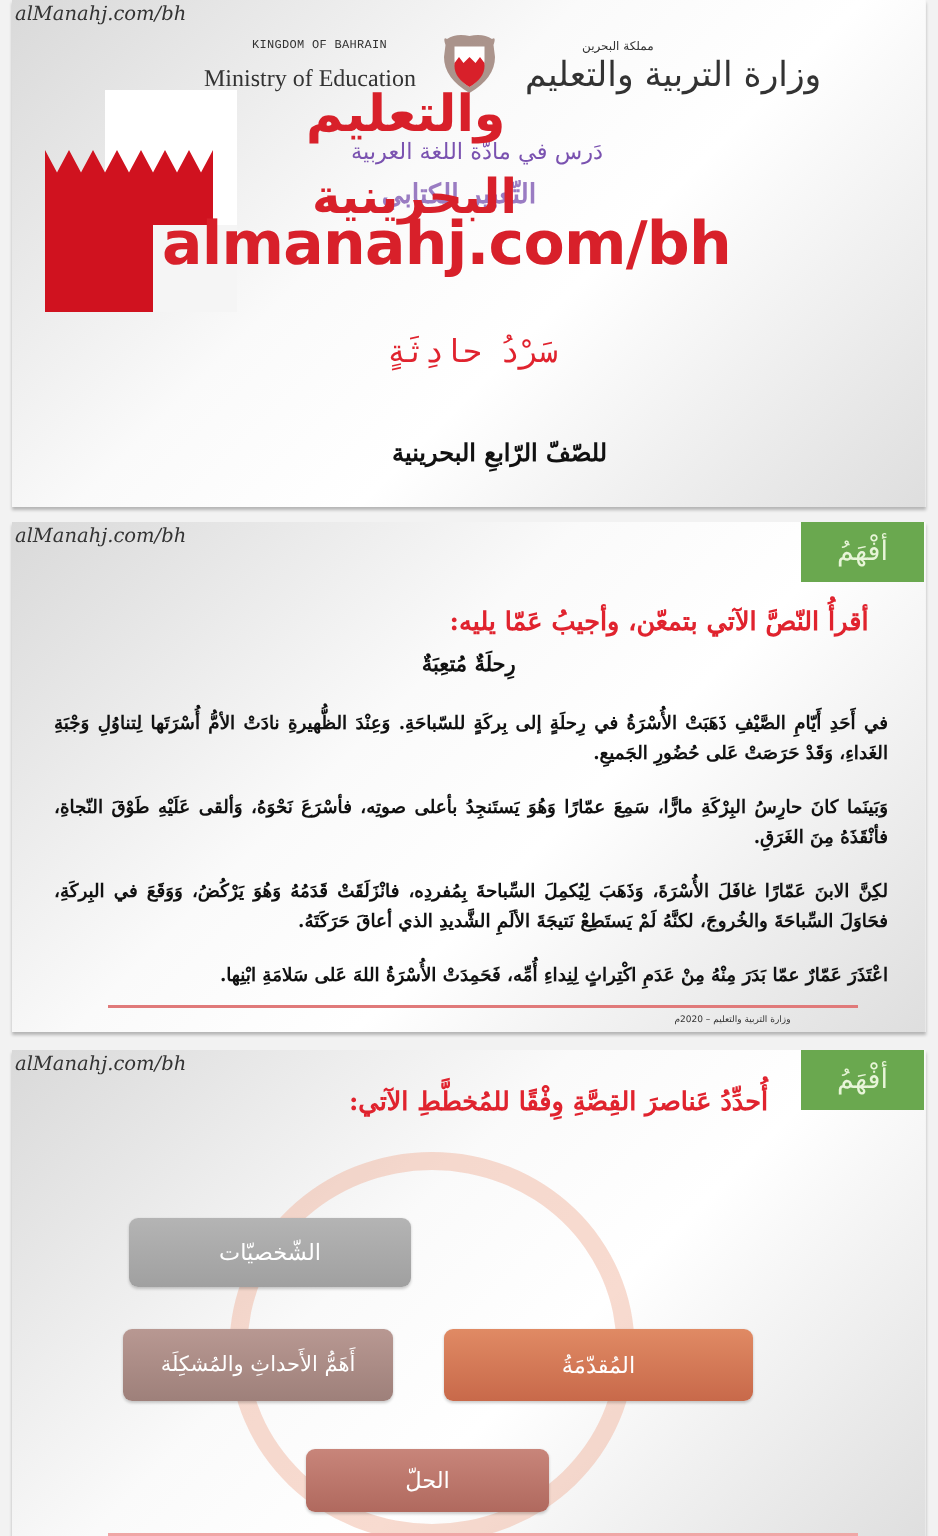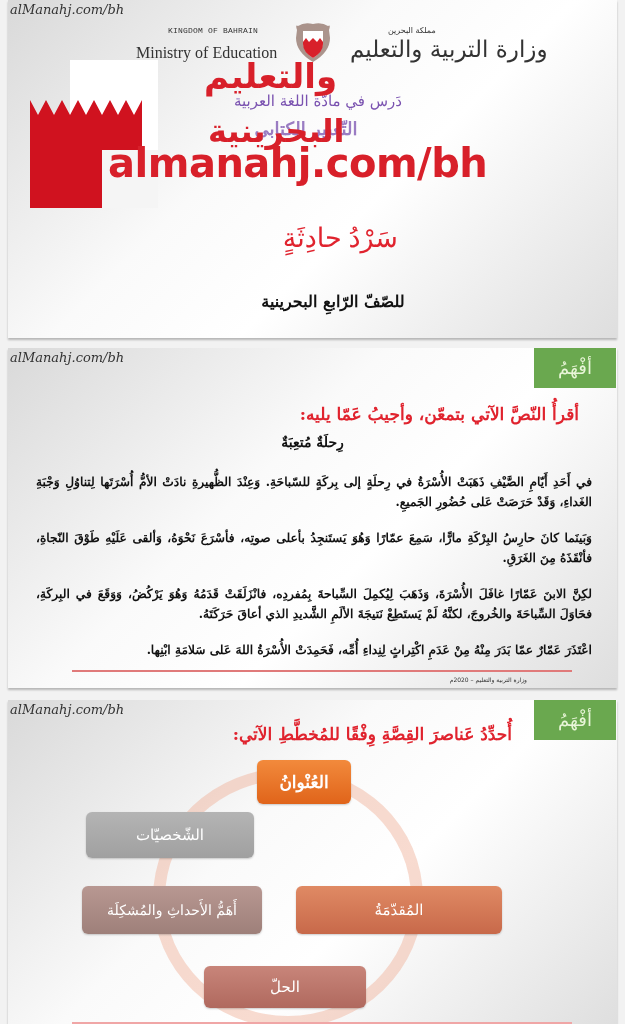--- a/index.html
+++ b/index.html
@@ -35,21 +35,21 @@
   .overlay-red { position:absolute; color:#d8202a; font-weight:bold; font-family:"DejaVu Sans", sans-serif; direction:rtl; white-space:nowrap; }
   .ov-manahej { left:196px; top:56px; font-size:34px; }
   .ov-bahrain { left:200px; top:112px; font-size:32px; }
   .ov-url { left:100px; top:140px; font-size:40px; direction:ltr; letter-spacing:-0.5px; }
 
   .purple { position:absolute; color:#7a52b0; direction:rtl; white-space:nowrap; text-align:center; font-family:"DejaVu Serif", serif; }
   .p-lesson { left:200px; top:92px; width:220px; font-size:15px; }
   .p-writing { left:198px; top:118px; width:200px; font-size:18px; font-weight:bold; opacity:0.75; }
   .p-produce { left:196px; top:178px; width:150px; font-size:18px; font-weight:bold; }
 
-  .s1-title { position:absolute; left:250px; top:222px; width:140px; text-align:right; color:#e0232e; font-family:Liberation Serif, serif; font-size:27px; direction:rtl; }
+  .s1-title { position:absolute; left:250px; top:222px; width:140px; text-align:left; color:#e0232e; font-family:Liberation Mono, monospace; font-size:21px; direction:rtl; }
   .s1-grade { position:absolute; left:200px; top:292px; width:250px; text-align:center; color:#111; font-family:"DejaVu Serif", serif; font-size:16px; font-weight:bold; direction:rtl; }
 
   
   .badge {
     position:absolute; right:1px; top:0px; width:82px; height:40px;
     background:#6aa84f; color:#e8f5d8; text-align:center;
     font-family:"DejaVu Serif", serif; font-size:18px; line-height:40px;
   }
   .instr { position:absolute; color:#e0232e; font-family:"DejaVu Serif", serif; font-weight:bold; direction:rtl; white-space:nowrap; }
   .s2-instr { right:38px; top:56px; font-size:17px; }
@@ -70,21 +70,21 @@
     position:absolute; left:145px; top:68px; width:270px; height:260px;
     border-radius:50%; border:12px solid rgba(240,175,150,0.45); box-sizing:border-box;
   }
   .box {
     position:absolute; border-radius:6px; color:#fff;
     font-family:"DejaVu Serif", serif; text-align:center; direction:rtl;
     box-shadow:0 1px 2px rgba(0,0,0,0.2);
   }
   .b-title { left:249px; top:60px; width:94px; height:44px; line-height:44px; font-size:17px; font-weight:bold; background:linear-gradient(#f28a3c,#e0641a); }
   .b-time { left:288px; top:112px; width:206px; height:46px; line-height:46px; font-size:15px; background:linear-gradient(#e8875a,#d06a3c); }
-  .b-chars { left:78px; top:112px; width:168px; height:46px; line-height:46px; font-size:15px; background:linear-gradient(#b4b4b4,#a0a0a0); }
+  .b-chars { left:78px; top:112px; width:188px; height:46px; line-height:46px; font-size:15px; background:linear-gradient(#b4b4b4,#a0a0a0); }
   .b-intro { left:288px; top:186px; width:206px; height:48px; line-height:48px; font-size:15px; background:linear-gradient(#e08a64,#c8694a); }
   .b-events { left:74px; top:186px; width:180px; height:48px; line-height:48px; font-size:14px; background:linear-gradient(#b89892,#9e807a); }
   .b-solution { left:196px; top:266px; width:162px; height:42px; line-height:42px; font-size:15px; background:linear-gradient(#c8857a,#b0695e); }
   .s3-red-line { position:absolute; left:64px; width:500px; top:322px; height:3px; background:#f0a6a6; }
 </style>
 </head>
 <body>
 
 <div id="slide1" class="slide">
   <div class="wm">alManahj.com/bh</div>
@@ -128,19 +128,18 @@
   </div>
   <div class="red-line"></div>
   <div class="footer-text">وزارة التربية والتعليم – 2020م</div>
 </div>
 
 <div id="slide3" class="slide">
   <div class="wm">alManahj.com/bh</div>
   <div class="badge">أفْهَمُ</div>
   <div class="instr s3-instr">أُحدِّدُ عَناصرَ القِصَّةِ وِفْقًا للمُخطَّطِ الآتي:</div>
   <div class="circle"></div>
-  <div class="box b-title">العُنْوانُ</div>
   <div class="box b-chars">الشّخصيّات</div>
   <div class="box b-intro">المُقدّمَةُ</div>
   <div class="box b-events">أَهَمُّ الأَحداثِ والمُشكِلَة</div>
   <div class="box b-solution">الحلّ</div>
   <div class="s3-red-line"></div>
 </div>
 
 </body></html>

